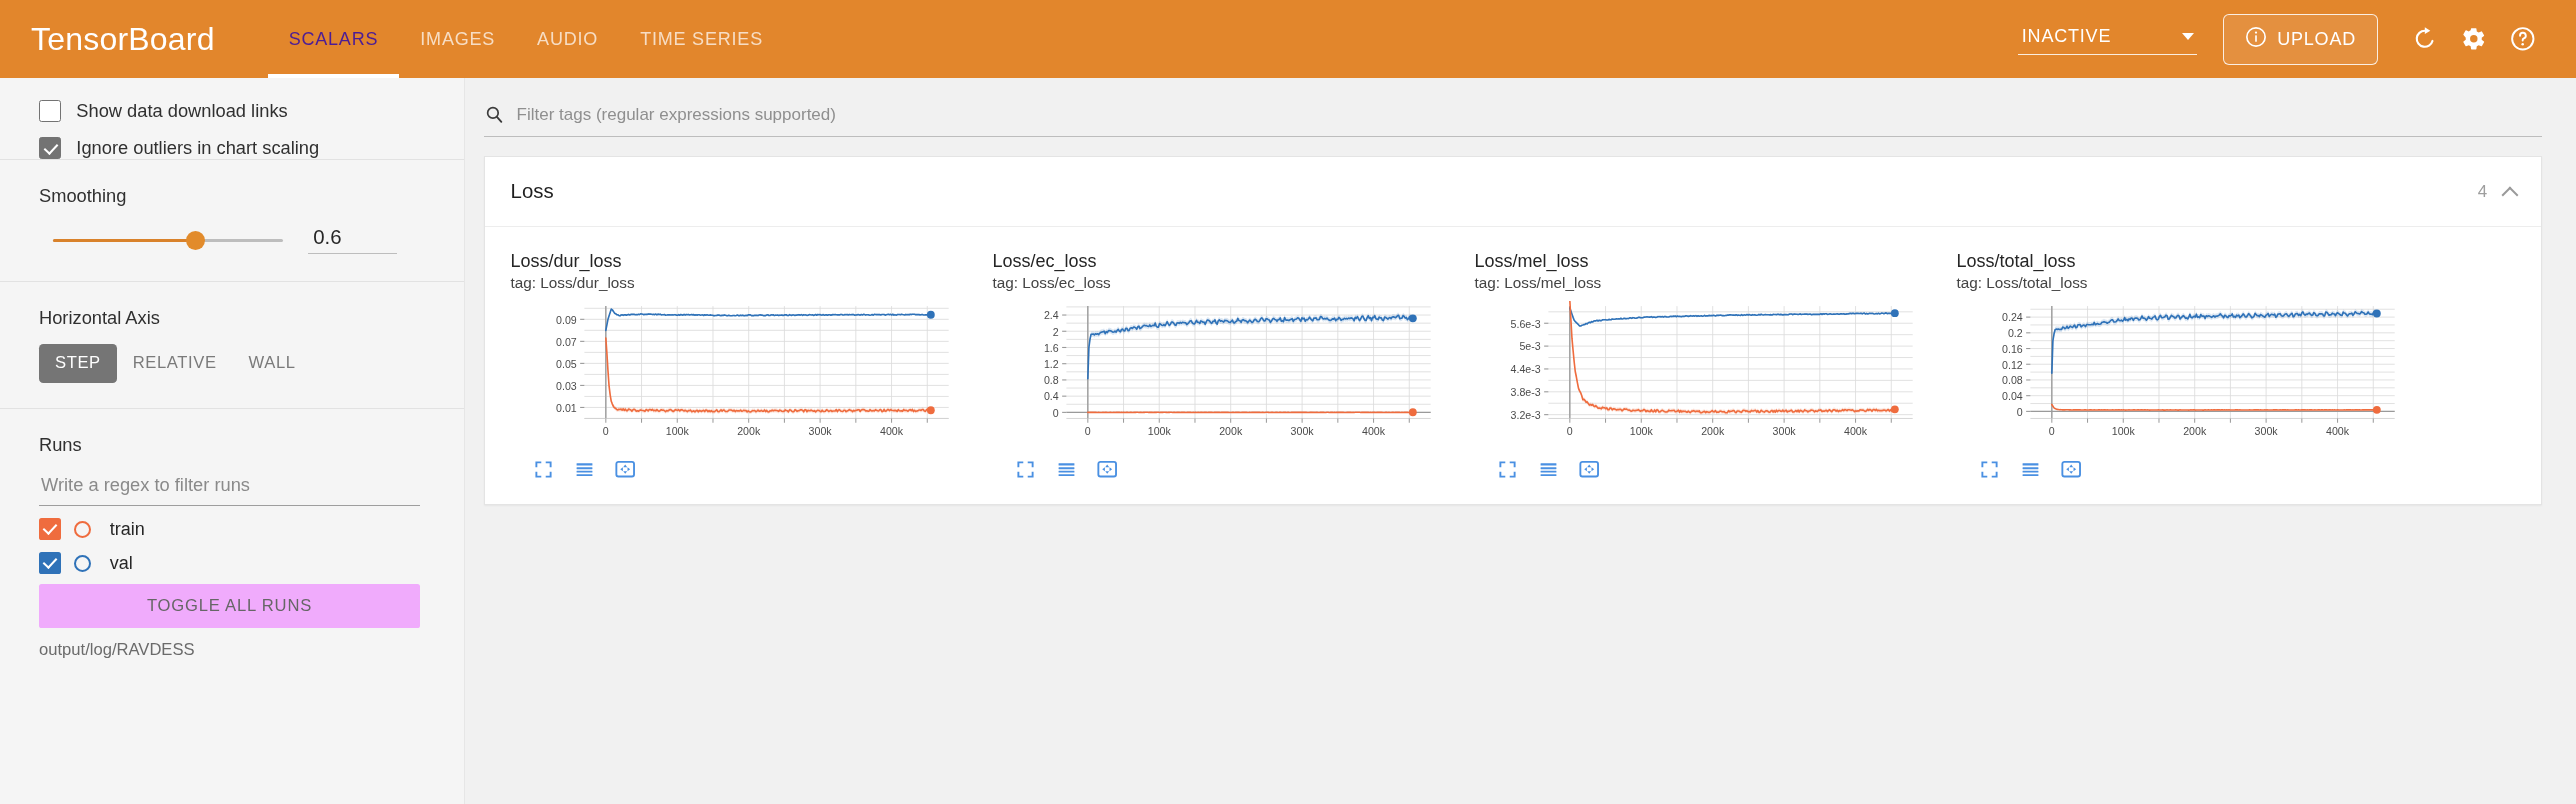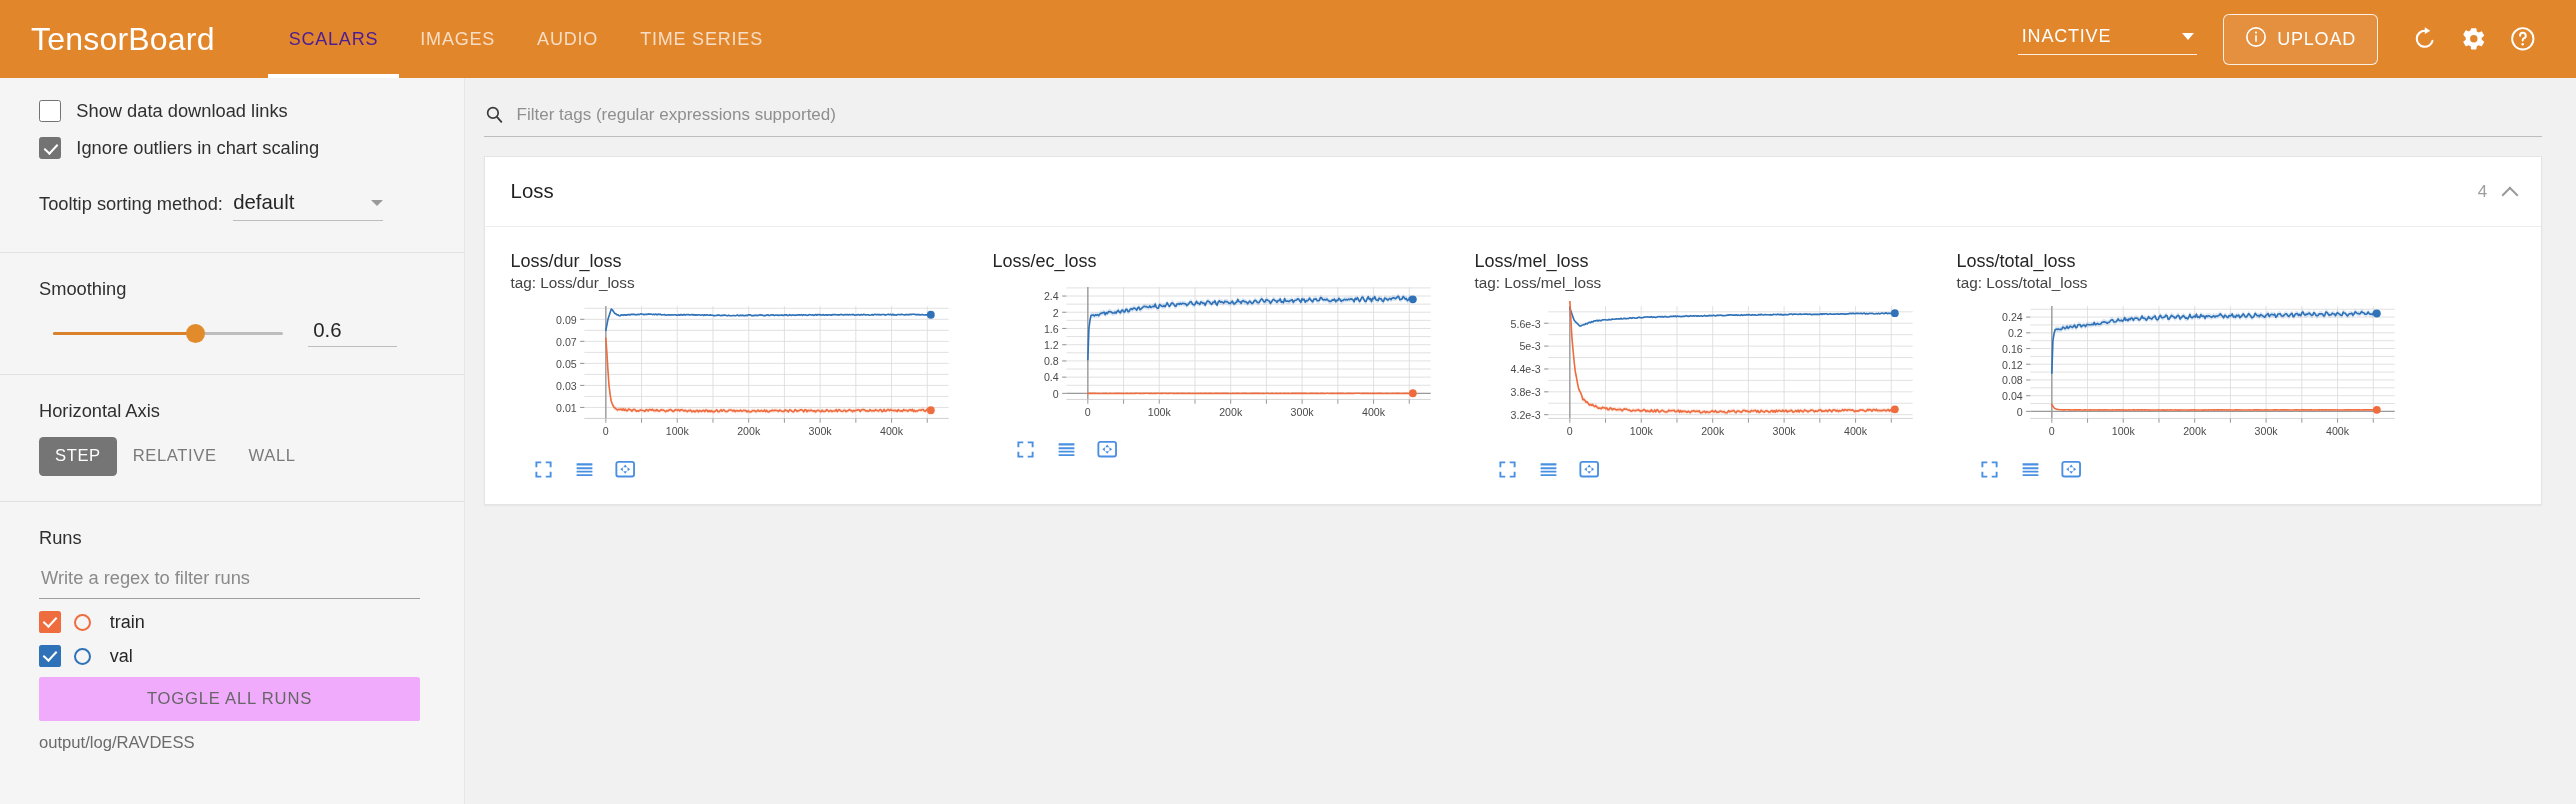--- a/index.html
+++ b/index.html
@@ -378,27 +378,20 @@
     <div class="checkrow">
       <span class="cbox"></span>
       <span class="lbl">Show data download links</span>
     </div>
 
     <div class="checkrow">
       <span class="cbox checked"></span>
       <span class="lbl">Ignore outliers in chart scaling</span>
     </div>
 
-    <div class="tooltip-row">
-      <span class="tlabel">Tooltip sorting method:</span>
-      <span class="tooltip-select">
-        <span class="val">default</span>
-        <span class="caret2"></span>
-      </span>
-    </div>
 
     <div class="divider"></div>
 
     <div class="smoothing-block">
       <div class="sect-title">Smoothing</div>
       <div class="slider-row">
         <div class="slider">
           <span class="track-off"></span>
           <span class="track-on"></span>
           <span class="knob"></span>
@@ -554,20 +547,21 @@
                     <path d="M12 17.4l-2.3-3.1h4.6z"></path>
                     <path d="M6.2 12l3.1-2.3v4.6z"></path>
                     <path d="M17.8 12l-3.1 2.3v-4.6z"></path>
                   </g>
                 </svg>
               </span>
             </div>
           </div>
           <div class="chart-cell">
             <div class="chart-title">Loss/ec_loss</div>
+            <div class="chart-tag">tag: Loss/ec_loss</div>
             <div class="plot">
               <svg width="443" height="143" viewBox="0 0 520 168">
                 <line x1="111.17647058823529" y1="6" x2="111.17647058823529" y2="138" stroke="#dcdcdc" stroke-width="1"></line>
                 <line x1="153.13725490196077" y1="6" x2="153.13725490196077" y2="138" stroke="#dcdcdc" stroke-width="1"></line>
                 <line x1="195.09803921568627" y1="6" x2="195.09803921568627" y2="138" stroke="#dcdcdc" stroke-width="1"></line>
                 <line x1="237.05882352941177" y1="6" x2="237.05882352941177" y2="138" stroke="#dcdcdc" stroke-width="1"></line>
                 <line x1="279.01960784313724" y1="6" x2="279.01960784313724" y2="138" stroke="#dcdcdc" stroke-width="1"></line>
                 <line x1="320.98039215686276" y1="6" x2="320.98039215686276" y2="138" stroke="#dcdcdc" stroke-width="1"></line>
                 <line x1="362.94117647058823" y1="6" x2="362.94117647058823" y2="138" stroke="#dcdcdc" stroke-width="1"></line>
                 <line x1="404.90196078431376" y1="6" x2="404.90196078431376" y2="138" stroke="#dcdcdc" stroke-width="1"></line>

